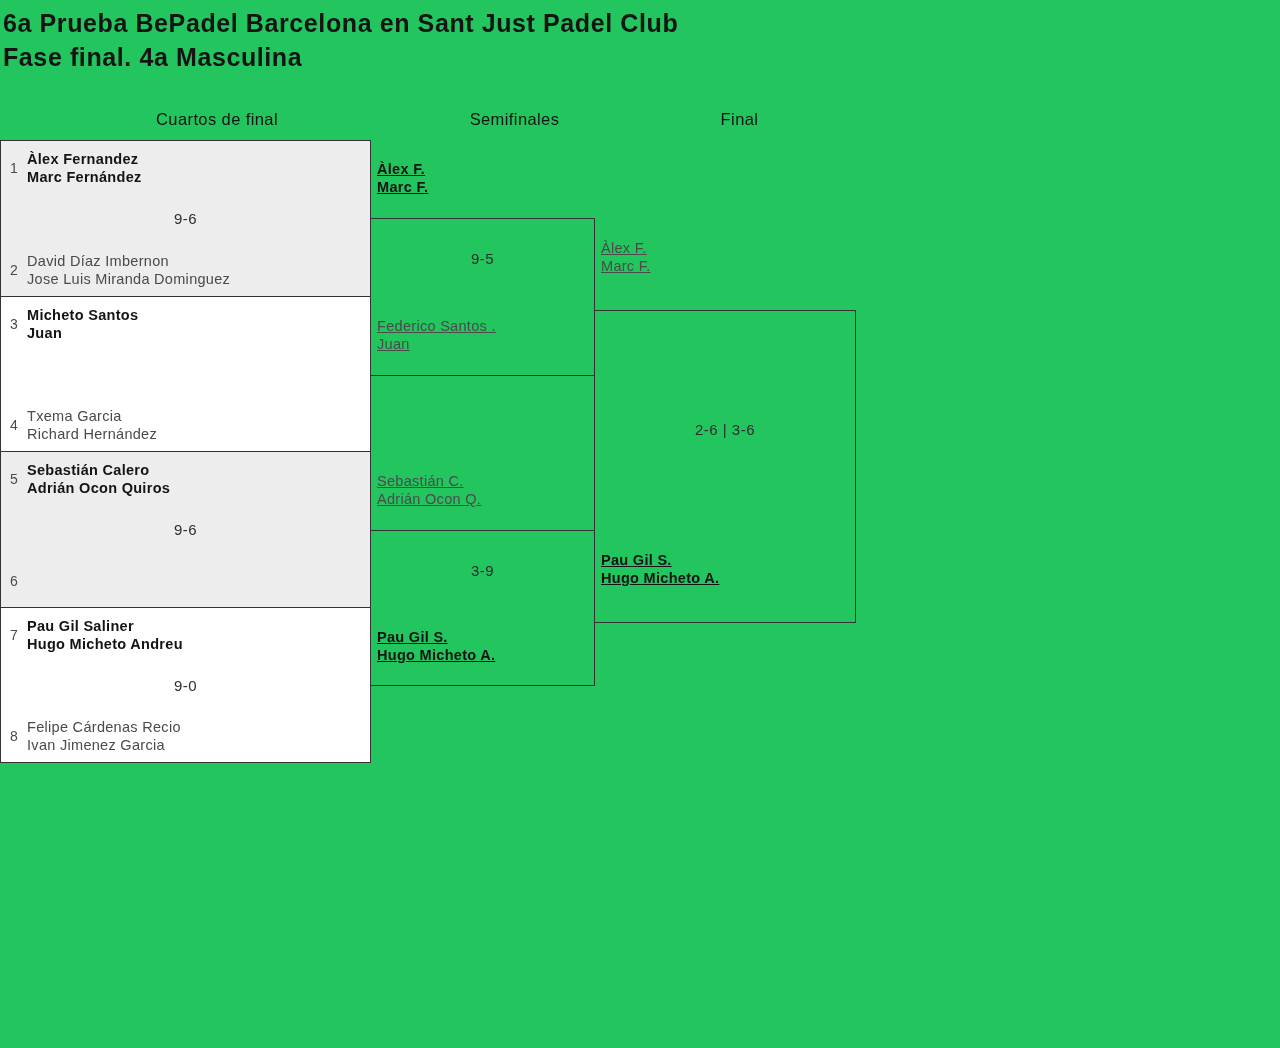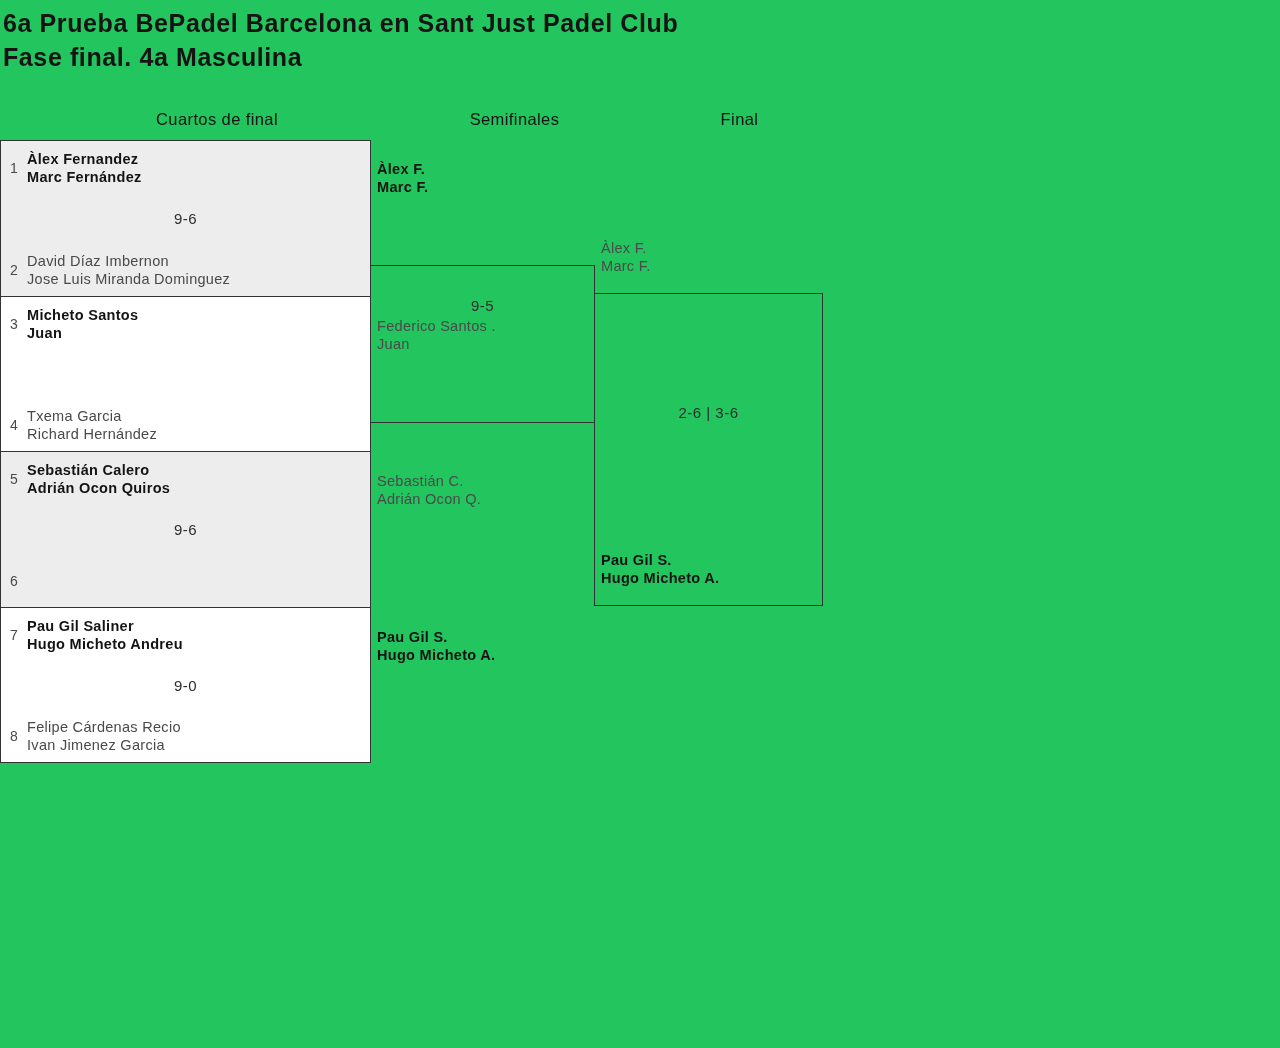--- a/index.html
+++ b/index.html
@@ -40,42 +40,42 @@
   .team-names div { min-height:18px; white-space:nowrap; }
   .winner { font-weight:700; color:#141414; }
   .loser  { font-weight:400; color:#4a4a4a; }
 
   .qf-score {
     position:absolute; left:0; width:100%; top:50%; transform:translateY(-50%);
     text-align:center; font-size:15px; letter-spacing:0.5px; color:#2e2e2e;
   }
 
   .sf-box {
-    position:absolute; left:370px; width:225px; border:1px solid #333333; background:transparent;margin-top:47px;
+    position:absolute; left:370px; width:225px; border:1px solid #333333; background:transparent;
   }
   .sf-box.sf1 { top:218px; height:158px; }
   .sf-box.sf2 { top:530px; height:156px; }
   .sf-score {
     position:absolute; top:31px; left:0; width:100%; text-align:center;
     font-size:15px; letter-spacing:0.5px; color:#2e2e2e;
   }
 
   .final-box {
-    position:absolute; left:594px; top:293px; width:229px; height:313px;
+    position:absolute; left:594px; top:310px; width:262px; height:313px;
     border:1px solid #333333; background:transparent;
   }
   .final-score {
     position:absolute; top:110px; left:0; width:100%; text-align:center;
     font-size:15px; letter-spacing:0.5px; color:#2e2e2e;
   }
 
   .adv-label {
     position:absolute; font-size:14.5px; line-height:18px; letter-spacing:0.3px;
   }
-  .adv-label div { min-height:18px; white-space:nowrap; }
+  .adv-label div { min-height:18px; white-space:nowrap;text-decoration:underline; }
   .lbl-sf1-top { left:377px; top:160px; }
   .lbl-sf1-bottom { left:377px; top:317px; }
   .lbl-sf2-top { left:377px; top:472px; }
   .lbl-sf2-bottom { left:377px; top:628px; }
   .lbl-final-top { left:601px; top:239px; }
   .lbl-final-bottom { left:601px; top:551px; }
 </style>
 </head>
 <body>
 
@@ -159,20 +159,23 @@
           <div>Ivan Jimenez Garcia</div>
         </span>
       </div>
     </div>
 
   </div>
 
   <div class="sf-box sf1">
     <div class="sf-score">9-5</div>
   </div>
+  <div class="sf-box sf2">
+    <div class="sf-score">3-9</div>
+  </div>
 
   <div class="final-box">
     <div class="final-score">2-6 | 3-6</div>
   </div>
 
   <div class="adv-label winner lbl-sf1-top">
     <div>Àlex F.</div>
     <div>Marc F.</div>
   </div>
   <div class="adv-label loser lbl-sf1-bottom">

